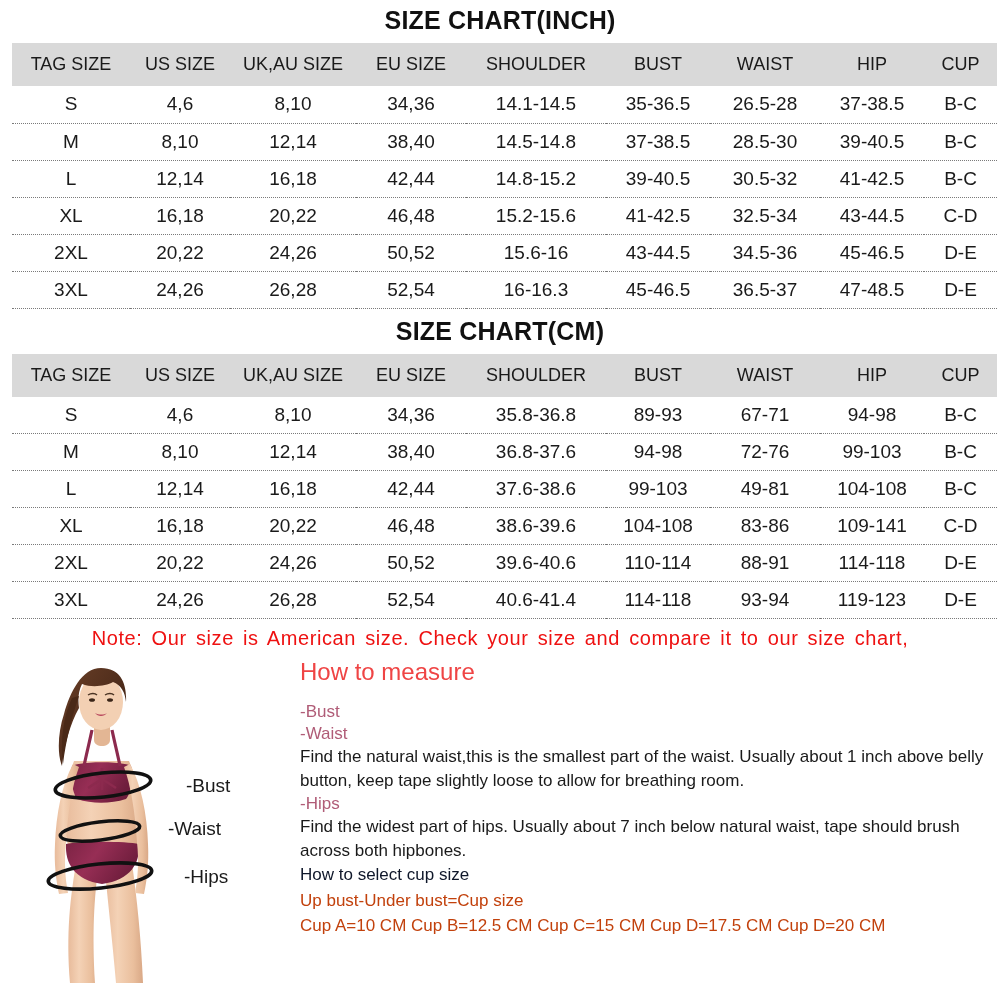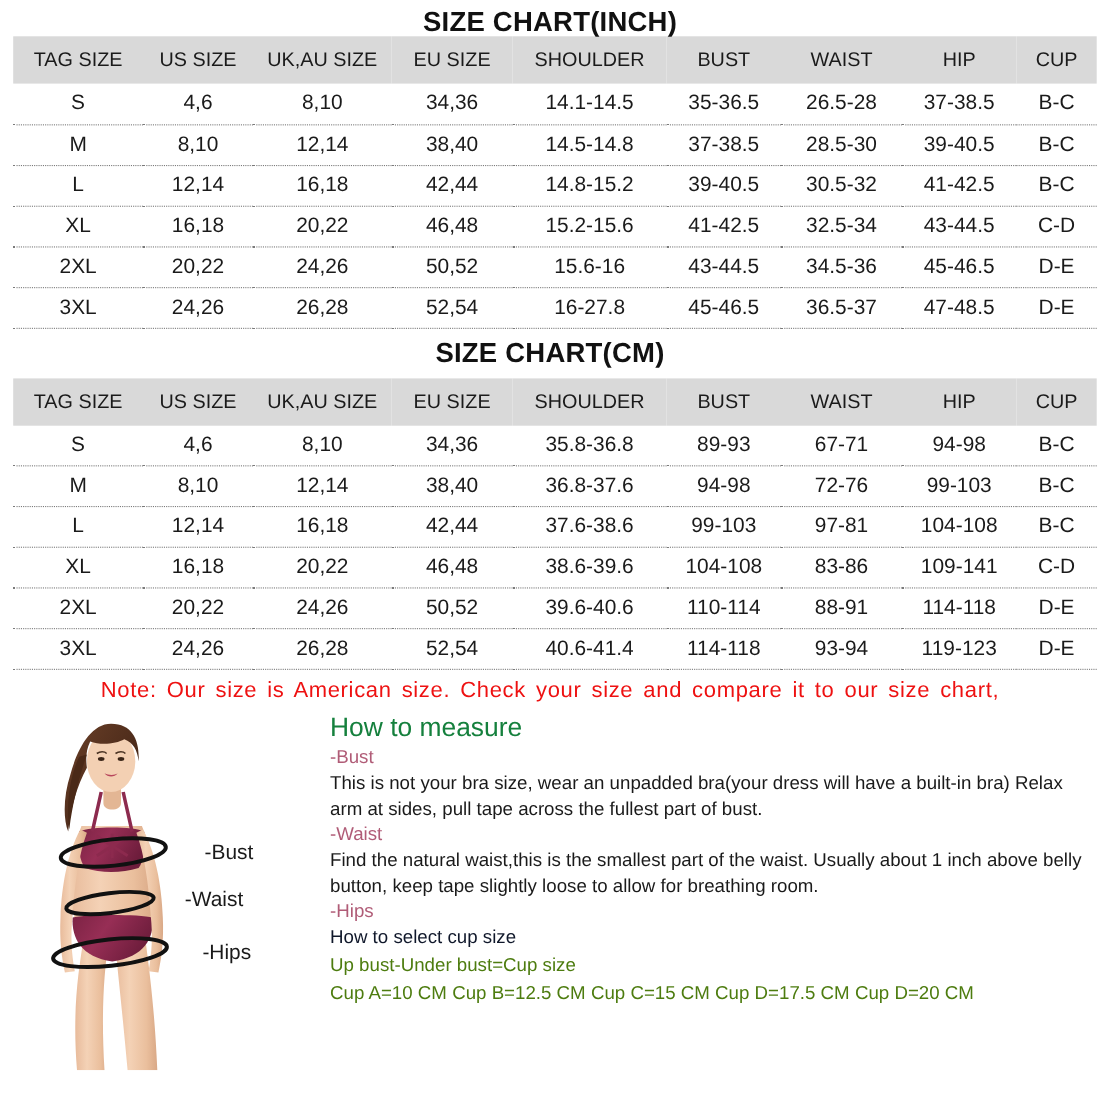--- a/index.html
+++ b/index.html
@@ -16,21 +16,21 @@
 
   
   .chart-title {
     text-align: center;
     font-size: 25px;
     font-weight: bold;
     letter-spacing: 0.2px;
     color: #111111;
     line-height: 1;
   }
-  #title-inch { padding-top: 8px; }
+  #title-inch { padding-top: 8px; padding-bottom: 10px; }
   #title-cm   { padding-top: 10px; padding-bottom: 10px; }
 
   
   .size-table {
     width: 985px;
     margin: 0 0 0 12px;
     border-collapse: collapse;
     table-layout: fixed;
   }
   .size-table thead tr {
@@ -111,42 +111,42 @@
 
   
   .measure {
     flex: 1 1 auto;
     padding-left: 10px;
     padding-right: 6px;
   }
   .measure h2 {
     font-size: 24px;
     font-weight: normal;
-    color: #15803d;
+    color: #ef4444;
     line-height: 1.15;
-    margin-bottom: 2px;
+    margin-bottom: 15px;
   }
   .sub {
     font-size: 17px;
     font-weight: normal;
     color: #b05c77;
     line-height: 1.3;
   }
   .sub-light {
     font-size: 17px;
     font-weight: normal;
     color: #0f172a;
     line-height: 1.45;
   }
   .body-text {
     font-size: 17px;
     color: #1a1a1a;
     line-height: 24px;
   }
-  .cup-line { font-size: 17px; color: #4d7c0f; line-height: 25px; }
+  .cup-line { font-size: 17px; color: #c2410c; line-height: 25px; }
 </style>
 </head>
 <body>
 
 <div class="chart-title" id="title-inch">SIZE CHART(INCH)</div>
 
 <table class="size-table" id="table-inch">
   <colgroup>
     <col class="c-tag">
       <col class="c-us">
@@ -225,21 +225,21 @@
       <td>43-44.5</td>
       <td>34.5-36</td>
       <td>45-46.5</td>
       <td>D-E</td>
     </tr>
     <tr>
       <td>3XL</td>
       <td>24,26</td>
       <td>26,28</td>
       <td>52,54</td>
-      <td>16-27.8</td>
+      <td>16-16.3</td>
       <td>45-46.5</td>
       <td>36.5-37</td>
       <td>47-48.5</td>
       <td>D-E</td>
     </tr>
   </tbody>
 </table>
 
 <div class="chart-title" id="title-cm">SIZE CHART(CM)</div>
 
@@ -291,21 +291,21 @@
       <td>99-103</td>
       <td>B-C</td>
     </tr>
     <tr>
       <td>L</td>
       <td>12,14</td>
       <td>16,18</td>
       <td>42,44</td>
       <td>37.6-38.6</td>
       <td>99-103</td>
-      <td>97-81</td>
+      <td>49-81</td>
       <td>104-108</td>
       <td>B-C</td>
     </tr>
     <tr>
       <td>XL</td>
       <td>16,18</td>
       <td>20,22</td>
       <td>46,48</td>
       <td>38.6-39.6</td>
       <td>104-108</td>
@@ -405,21 +405,21 @@
     </svg>
 
     <span class="m-label" id="label-bust">-Bust</span>
     <span class="m-label" id="label-waist">-Waist</span>
     <span class="m-label" id="label-hips">-Hips</span>
   </div>
 
   <div class="measure">
     <h2>How to measure</h2>
     <div class="sub">-Bust</div>
-    <div class="body-text">This is not your bra size, wear an unpadded bra(your dress will have a built-in bra) Relax arm at sides, pull tape across the fullest part of bust.</div>
     <div class="sub">-Waist</div>
     <div class="body-text">Find the natural waist,this is the smallest part of the waist. Usually about 1 inch above belly button, keep tape slightly loose to allow for breathing room.</div>
     <div class="sub">-Hips</div>
+    <div class="body-text">Find the widest part of hips. Usually about 7 inch below natural waist, tape should brush across both hipbones.</div>
     <div class="sub-light">How to select cup size</div>
     <div class="cup-line">Up bust-Under bust=Cup size</div>
     <div class="cup-line">Cup A=10 CM  Cup B=12.5 CM  Cup C=15 CM  Cup D=17.5 CM  Cup D=20 CM</div>
   </div>
 </div>
 
 </body></html>

